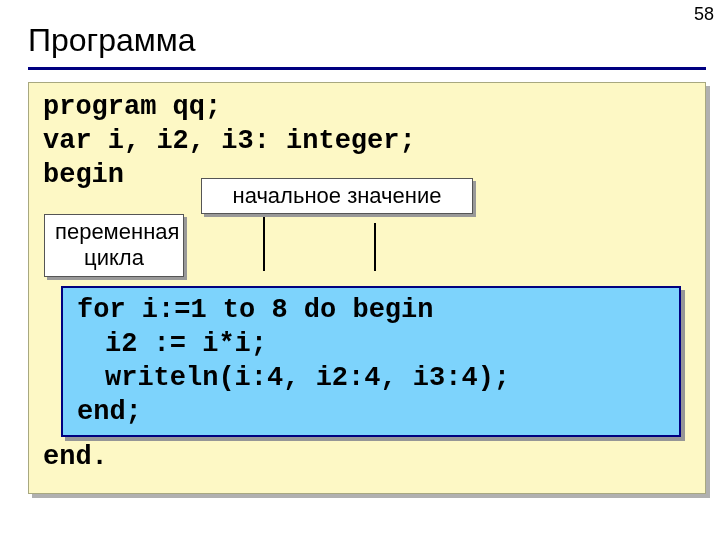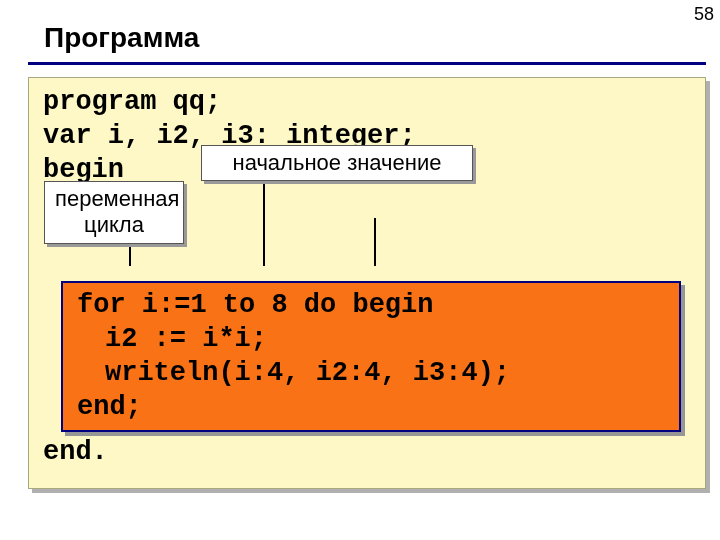--- a/index.html
+++ b/index.html
@@ -16,25 +16,24 @@
       overflow: hidden;
     }
     .page-number {
       position: absolute;
       top: 4px;
       right: 6px;
       font-size: 18px;
       color: #000;
     }
     .title {
-      font-size: 28px;
-      font-weight: bold;
+      font-size: 32px;
+      font-weight: normal;
       color: #000;
       padding: 22px 0 8px 28px;
-      margin-left: 16px;
     }
     .title-underline {
       height: 3px;
       background: #000080;
       margin: 0 14px 0 28px;
     }
     .code-wrap {
       position: relative;
       margin: 12px 14px 0 28px;
     }
@@ -63,20 +62,21 @@
       border: 1px solid #555;
       box-shadow: 3px 3px 0 #999;
       font-family: Arial, sans-serif;
       font-size: 22px;
       font-weight: normal;
       color: #000;
       padding: 4px 10px;
       text-align: center;
       line-height: 1.2;
       z-index: 5;
+      margin-top: 28px;
     }
     .callout-var {
       top: 103px;
       left: 15px;
       width: 140px;
     }
     .callout-initial {
       top: 67px;
       left: 172px;
       width: 272px;
@@ -117,21 +117,21 @@
     .inner-shadow {
       position: absolute;
       top: 4px;
       left: 4px;
       width: 100%;
       height: 100%;
       background: #969696;
     }
     .inner-box {
       position: relative;
-      background: #f97316;
+      background: #7dd3fc;
       border: 2px solid #000080;
       padding: 6px 14px 6px 14px;
     }
     .indent {
       margin-left: 28px;
     }
   </style>
 </head>
 <body>
 

